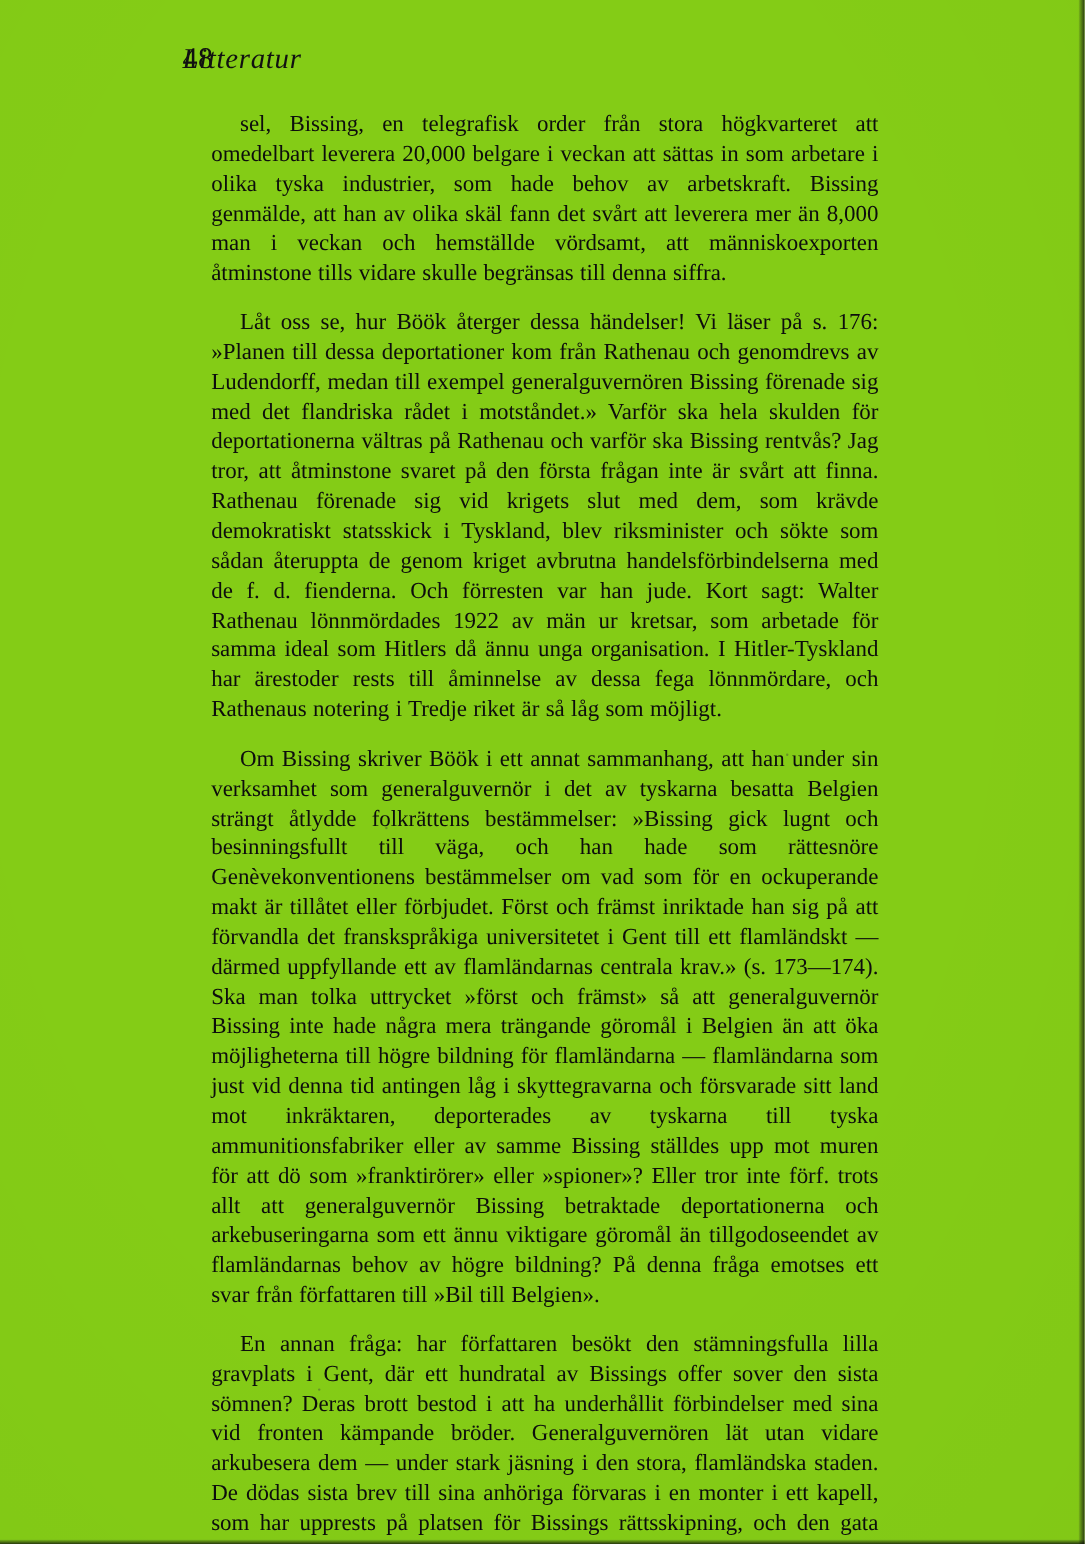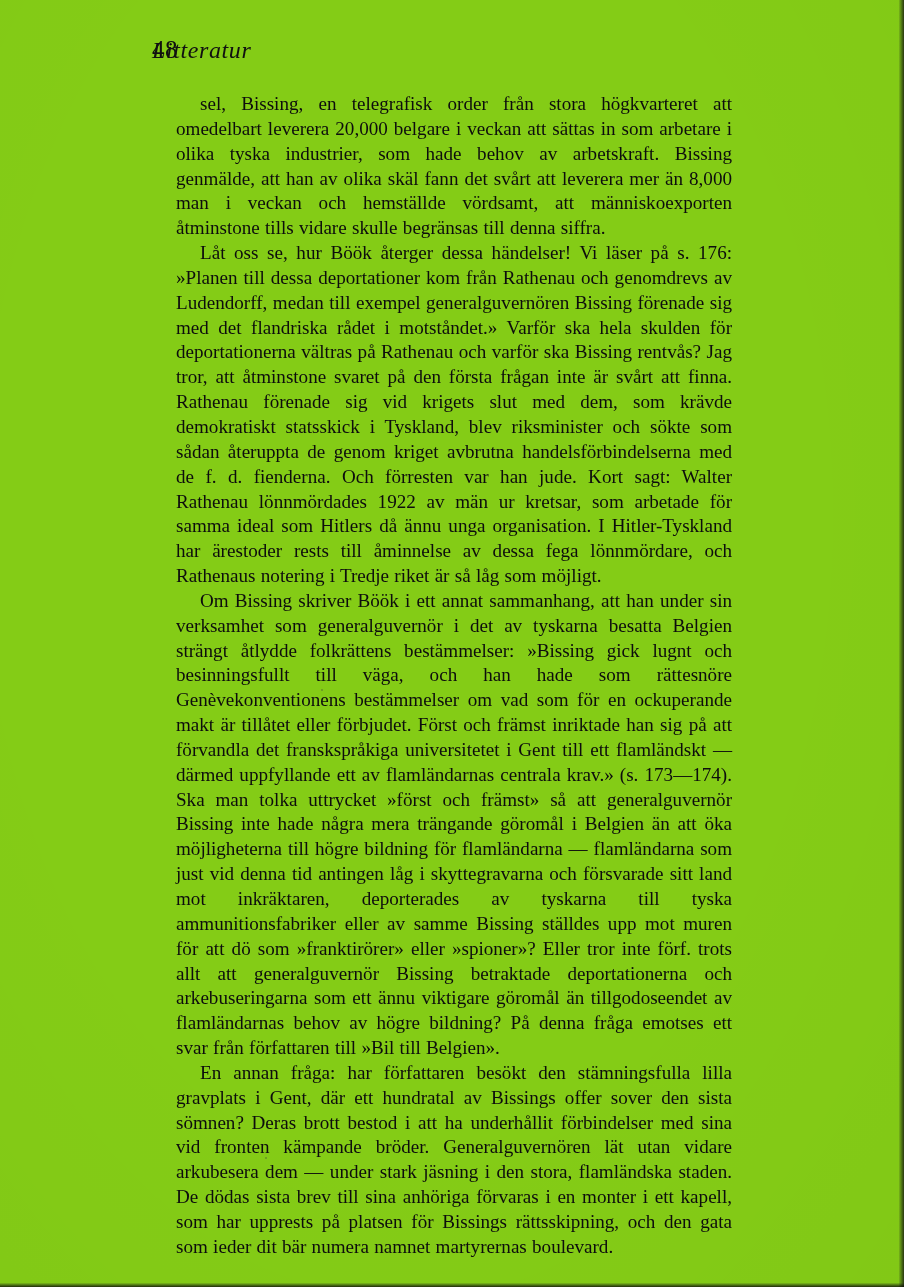--- a/index.html
+++ b/index.html
@@ -95,21 +95,21 @@
     text-align: justify;
     text-justify: inter-word;
     font-size: 19.1px;
     line-height: 24.85px;
     text-indent: 24px;
     word-spacing: 0.5px;
     -webkit-font-smoothing: none;
   }
 
   .para + .para {
-    margin-top: 0;
+    margin-top: 16px;
   }
 </style>
 </head>
 <body>
 
 <div class="page">
 
   <div class="scan-tone"></div>
 
   <div class="running-head">

